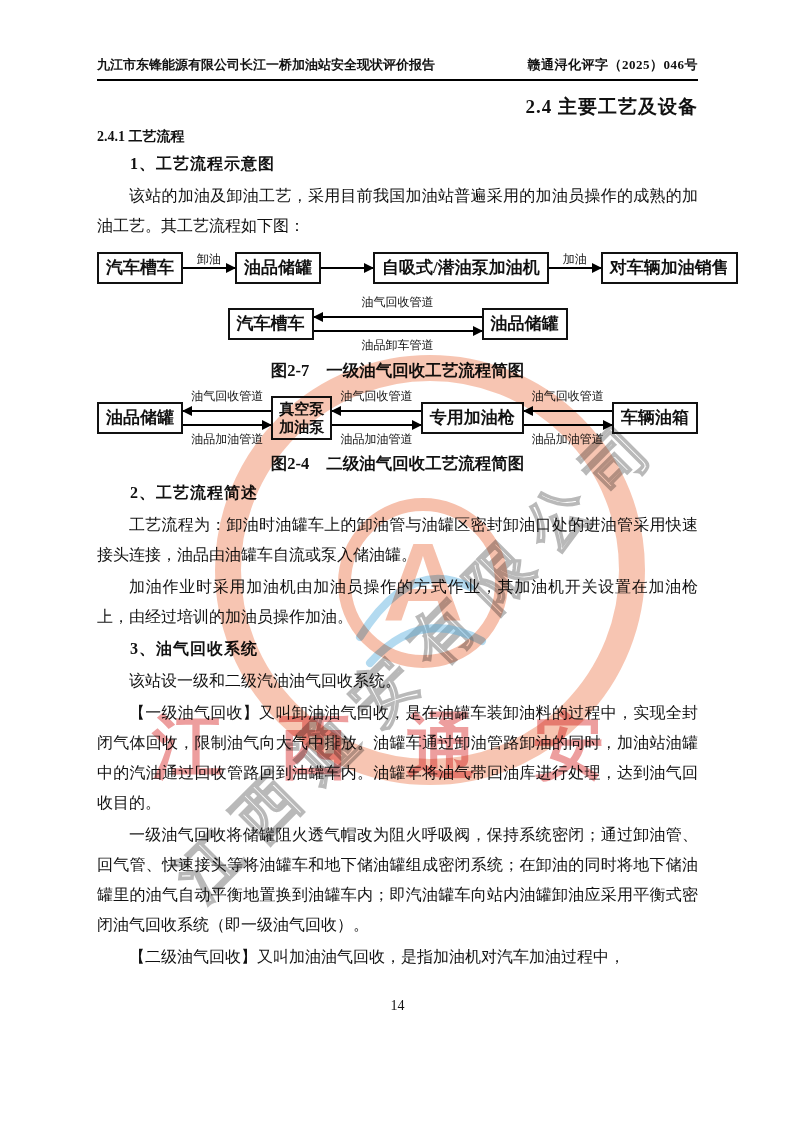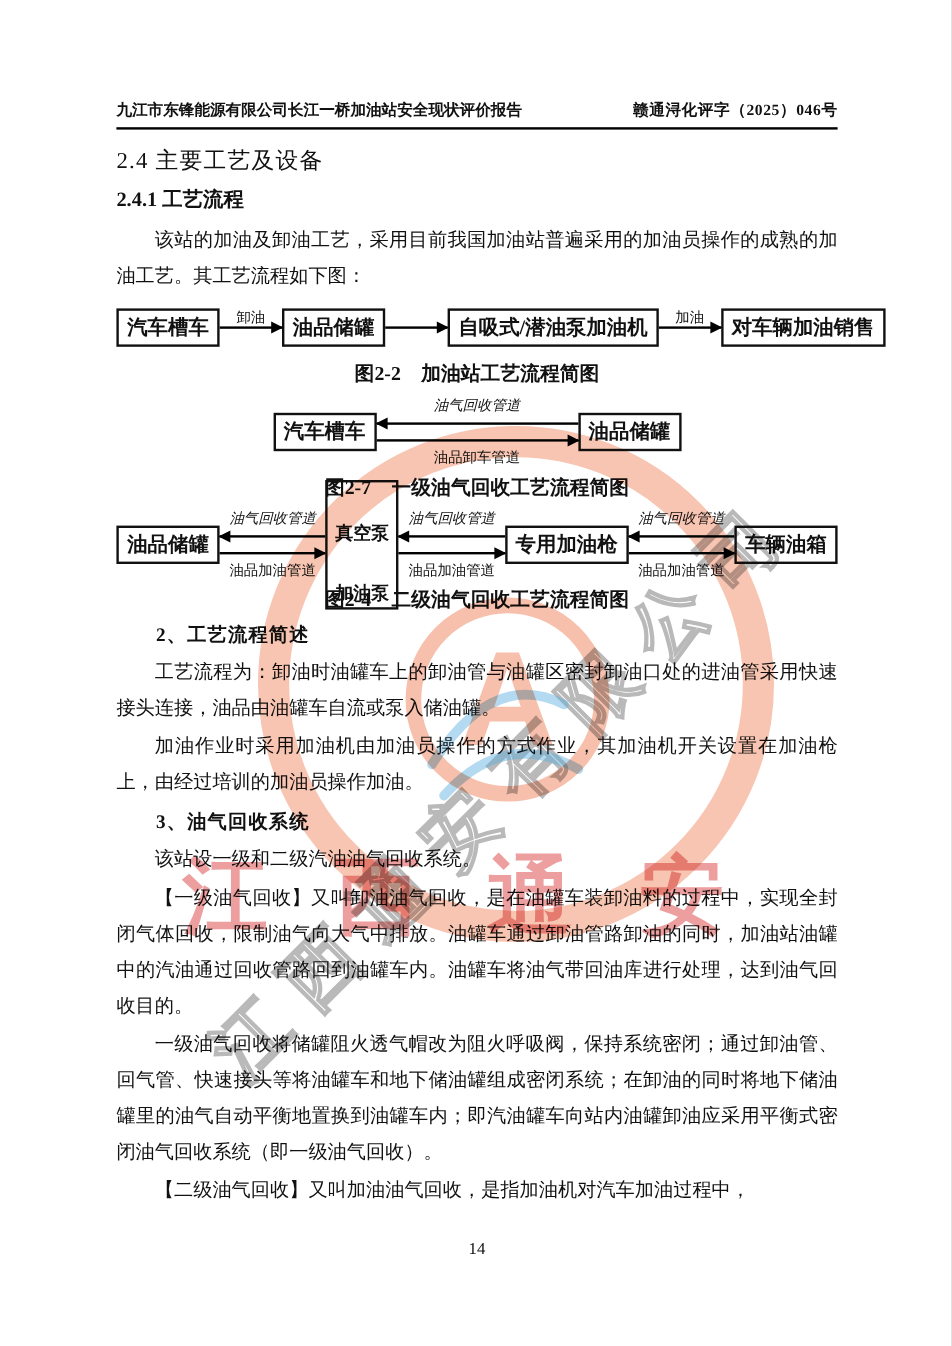--- a/index.html
+++ b/index.html
@@ -2,58 +2,58 @@
 <html><head>
 <meta charset="utf-8">
 <style>
   * { margin:0; padding:0; box-sizing:border-box; }
   html,body { background:#c9c9c9; }
   body { font-family:"Liberation Serif","DejaVu Serif",serif; }
   .page {
     position:relative; width:793px; height:1122px; margin:0 auto;
     background:#ffffff; overflow:hidden; color:#111;
   }
-  .content { position:relative; z-index:1; padding:83px 95px 0 97px; }
+  .content { position:relative; z-index:1; padding:56px 95px 0 97px; }
 
   
   .hdr { display:flex; justify-content:space-between; align-items:flex-end;
          font-size:13px; font-weight:bold; padding-bottom:5px;
          border-bottom:2px solid #000; }
   .hdr .right { letter-spacing:.5px; }
 
   
-  .h-sec  { font-size:19px; font-weight:normal; margin:13px 0 8px; letter-spacing:1px; }
-  .h-sub  { font-size:17px; font-weight:bold; margin:8px 0 8px; }
+  .h-sec  { font-size:19px; font-weight:bold; margin:13px 0 8px; letter-spacing:1px;text-align:right; }
+  .h-sub  { font-size:14px; font-weight:bold; margin:8px 0 8px; }
   .h-item { font-size:16px; font-weight:bold; margin:7px 0 6px; padding-left:33px; letter-spacing:1px; }
 
   
   .para { font-size:16px; line-height:30px; text-indent:2em; text-align:justify; margin:2px 0; }
 
   
   .fig { margin:6px 0 0; }
   .figrow { display:flex; align-items:center; }
   .figrow.center { width:340px; margin:0 auto; }
   .fbox { border:2px solid #111; padding:2px 7px; font-weight:bold; font-size:17px;
           white-space:nowrap; text-align:left; line-height:24px; background:rgba(255,255,255,.0); }
   .fbox.two { line-height:18px; padding:2px 6px; font-size:15px; }
-  .fbox.two span { display:block;margin-top:32px; }
+  .fbox.two span { display:block; }
   .conn, .conn2 { position:relative; flex:1; min-width:52px;
                   display:flex; flex-direction:column; justify-content:center; }
   .conn2 { min-width:88px; }
   .aline { position:relative; height:0; border-top:2px solid #000; }
   .conn2 .aline + .aline { margin-top:12px; }
   .aline.r::after { content:""; position:absolute; right:-1px; top:-6px; width:0; height:0;
                     border-left:10px solid #000; border-top:5px solid transparent; border-bottom:5px solid transparent; }
   .aline.l::before { content:""; position:absolute; left:-1px; top:-6px; width:0; height:0;
                      border-right:10px solid #000; border-top:5px solid transparent; border-bottom:5px solid transparent; }
   .alabel { position:absolute; left:50%; transform:translateX(-50%);
             font-size:12px; line-height:13px; white-space:nowrap;
             font-family:"Liberation Sans","DejaVu Sans",sans-serif; }
   .alabel.above { bottom:calc(50% + 2px); }
-  .alabel.top2  { bottom:calc(50% + 15px);font-style:italic; }
+  .alabel.top2  { bottom:calc(50% + 15px); }
   .alabel.bot2  { top:calc(50% + 15px); }
   .row22 { height:42px; } .row23 { height:58px; } .row24 { height:56px; }
   .caption { text-align:center; font-size:16.5px; font-weight:bold; margin:7px 0 8px; }
   .caption .cap-label { margin-right:17px; }
 
   
   .wm { position:absolute; pointer-events:none; }
   .wm-diag { left:158px; top:858px; transform:rotate(-45deg); transform-origin:0 0;
              font-size:62px; font-weight:bold; letter-spacing:20px; white-space:nowrap;
              color:rgba(255,255,255,0); -webkit-text-stroke:1.6px rgba(128,128,128,.55); z-index:0; }
@@ -83,20 +83,21 @@
 
   <div class="content">
 
     <div class="hdr">
       <span class="left">九江市东锋能源有限公司长江一桥加油站安全现状评价报告</span>
       <span class="right">赣通浔化评字（2025）046号</span>
     </div>
 
     <div class="h-sec">2.4 主要工艺及设备</div>
     <div class="h-sub">2.4.1 工艺流程</div>
+    <div class="h-item">1、工艺流程示意图</div>
 
     <p class="para">该站的加油及卸油工艺，采用目前我国加油站普遍采用的加油员操作的成熟的加油工艺。其工艺流程如下图：</p>
 
     <div class="fig">
       <div class="figrow row22">
         <div class="fbox">汽车槽车</div>
         <div class="conn">
           <span class="alabel above">卸油</span>
           <div class="aline r"></div>
         </div>
@@ -104,23 +105,20 @@
         <div class="conn">
           <span class="alabel above"></span>
           <div class="aline r"></div>
         </div>
         <div class="fbox">自吸式/潜油泵加油机</div>
         <div class="conn">
           <span class="alabel above">加油</span>
           <div class="aline r"></div>
         </div>
         <div class="fbox">对车辆加油销售</div>
-      </div>
-      <div class="caption">
-        <span class="cap-label">图2-2</span><span>加油站工艺流程简图</span>
       </div>
     </div>
 
     <div class="fig">
       <div class="figrow row23 center">
         <div class="fbox">汽车槽车</div>
         <div class="conn2">
           <span class="alabel top2">油气回收管道</span>
           <div class="aline l"></div>
           <div class="aline r"></div>

